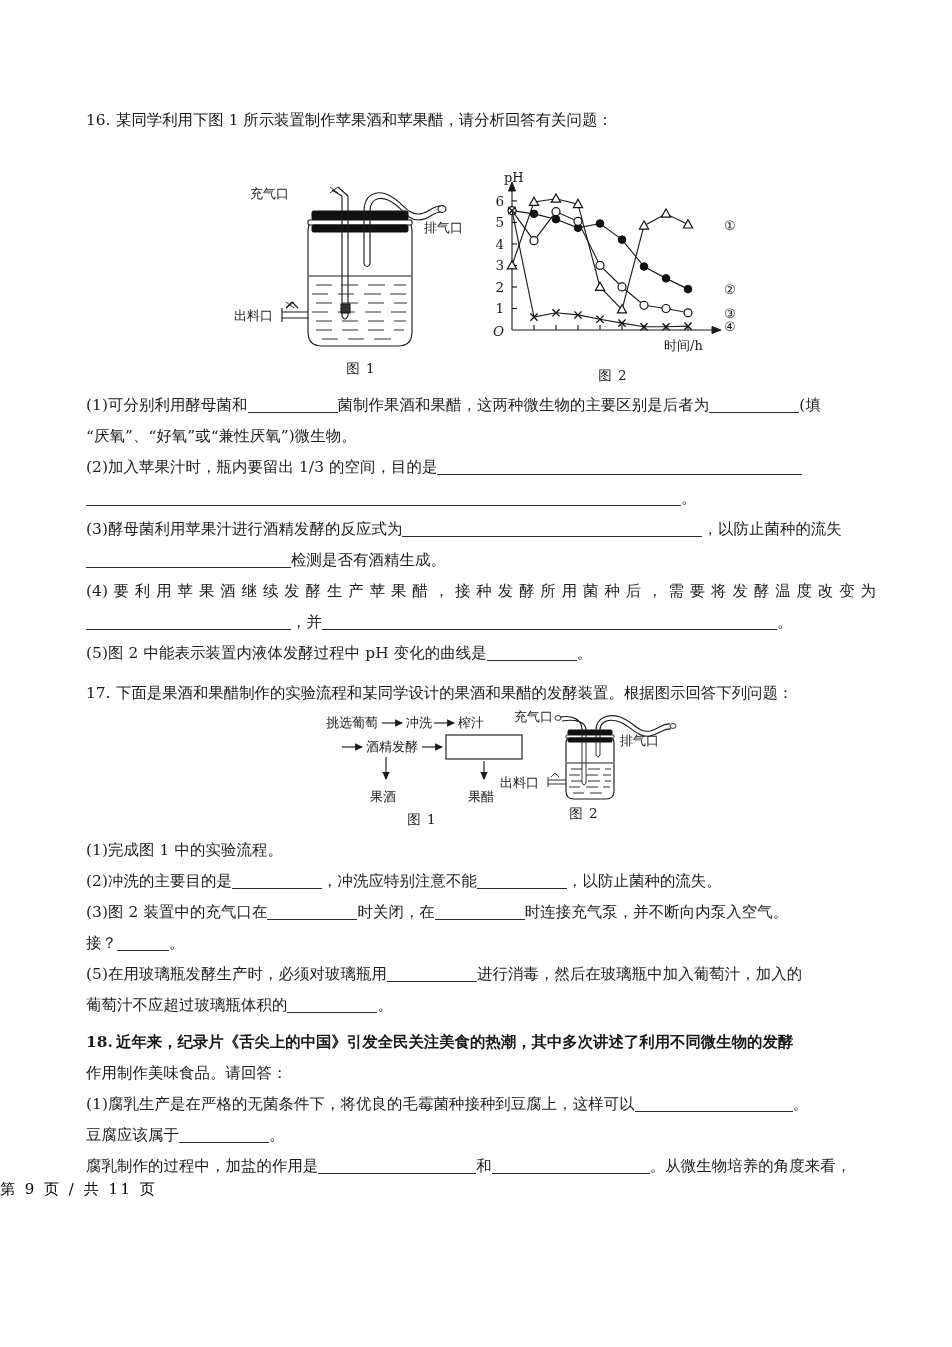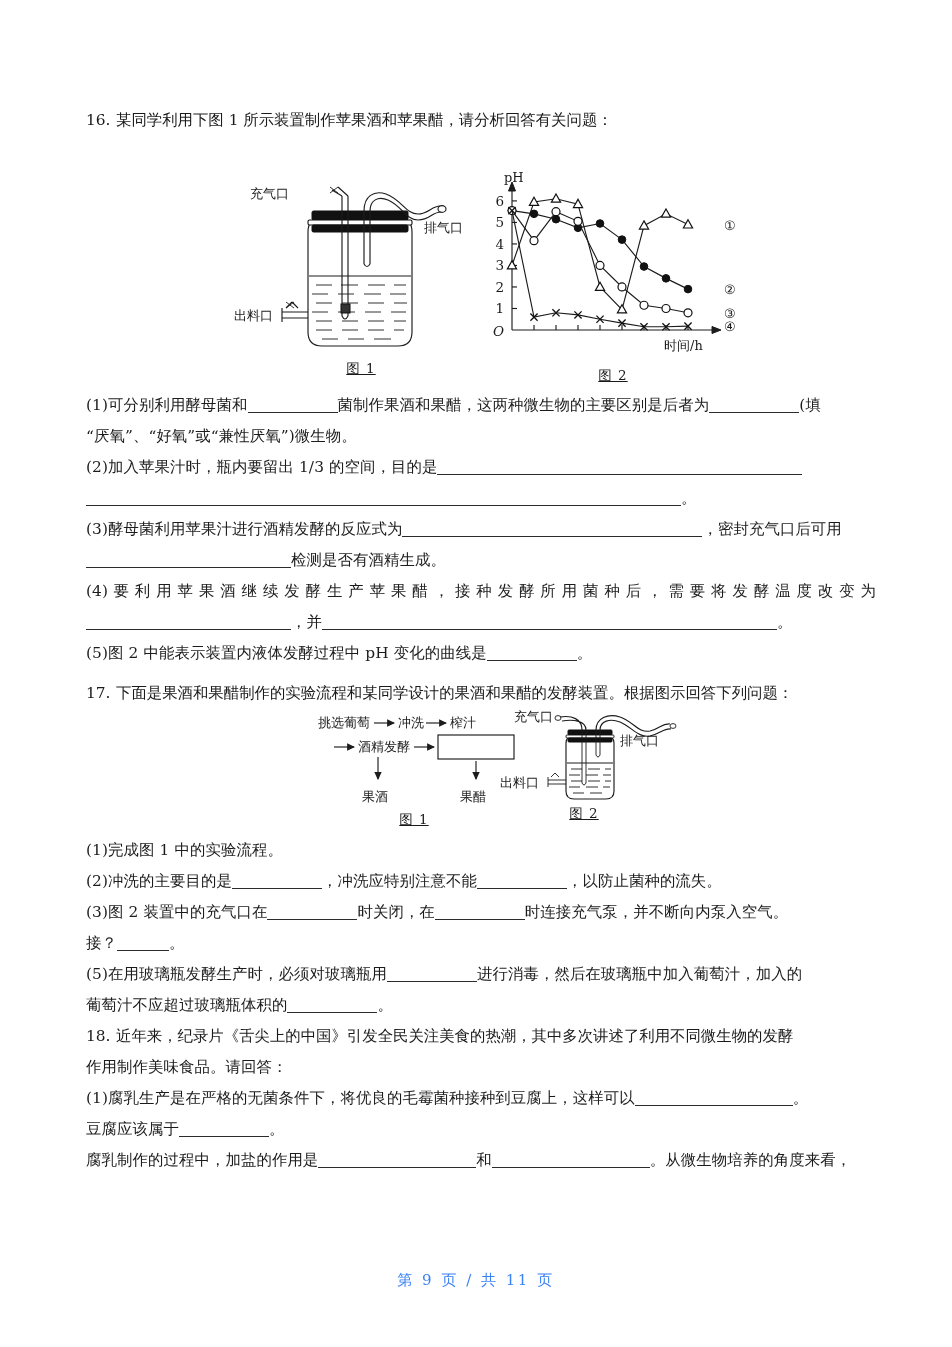--- a/index.html
+++ b/index.html
@@ -89,32 +89,31 @@
     position: absolute;
     left: 392px;
     top: 30px;
     width: 270px;
     height: 220px;
   }
   .fig-caption {
     text-align: center;
     font-size: 13.5px;
     letter-spacing: 1px;
-    text-decoration: underline;
   }
 
   
   .fig-zone-17 {
     position: relative;
     height: 120px;
     margin-top: 6px;
   }
   .flow17 {
     position: absolute;
-    left: 232px;
+    left: 240px;
     top: 0px;
     width: 220px;
     height: 115px;
   }
   .dev17 {
     position: absolute;
     left: 424px;
     top: -4px;
     width: 180px;
     height: 118px;
@@ -133,26 +132,26 @@
   .axis-num {
     font-family: "DejaVu Serif", "Liberation Serif", serif;
     font-size: 13.5px;
     fill: #1b1b1b;
   }
 
   
   .footer {
     position: absolute;
     left: 0;
-    top: 1271px;
+    top: 1180px;
     width: 952px;
-    text-align: center;
+    text-align: left;
     font-size: 15px;
     letter-spacing: 2.5px;
-    color: #3b82f6;
+    color: #000000;
   }
 </style>
 </head>
 <body>
 
 <div class="page">
   <div class="content">
 
     <div class="qnum-row">
       <span class="qnum">16.</span>
@@ -328,21 +327,21 @@
     <div class="qline">“厌氧”、“好氧”或“兼性厌氧”)微生物。</div>
 
     <div class="qline">
       <span>(2)加入苹果汁时，瓶内要留出 1/3 的空间，目的是</span><span class="blank b32"></span>
     </div>
     <div class="qline">
       <span class="blank b52"></span><span>。</span>
     </div>
 
     <div class="qline">
-      <span>(3)酵母菌利用苹果汁进行酒精发酵的反应式为</span><span class="blank b26"></span><span>，密封充气口后可用</span>
+      <span>(3)酵母菌利用苹果汁进行酒精发酵的反应式为</span><span class="blank b26"></span><span>，以防止菌种的流失</span>
     </div>
     <div class="qline">
       <span class="blank b18"></span><span>检测是否有酒精生成。</span>
     </div>
 
     <div class="qline spread">
       <span>(4) 要 利 用 苹 果 酒 继 续 发 酵 生 产 苹 果 醋 ， 接 种 发 酵 所 用 菌 种 后 ， 需 要 将 发 酵 温 度 改 变 为</span>
     </div>
     <div class="qline">
       <span class="blank b18"></span><span>，并</span><span class="blank b40"></span><span>。</span>
@@ -450,21 +449,21 @@
       <span>接？</span><span class="blank b5"></span><span>。</span>
     </div>
 
     <div class="qline">
       <span>(5)在用玻璃瓶发酵生产时，必须对玻璃瓶用</span><span class="blank b8"></span><span>进行消毒，然后在玻璃瓶中加入葡萄汁，加入的</span>
     </div>
     <div class="qline">
       <span>葡萄汁不应超过玻璃瓶体积的</span><span class="blank b8"></span><span>。</span>
     </div>
 
-    <div class="qnum-row" style="">
+    <div class="qnum-row" style="margin-top:6px;font-weight:bold;">
       <span class="qnum">18.</span>
       <span class="qbody">近年来，纪录片《舌尖上的中国》引发全民关注美食的热潮，其中多次讲述了利用不同微生物的发酵</span>
     </div>
     <div class="qline indent">作用制作美味食品。请回答：</div>
 
     <div class="qline indent">
       <span>(1)腐乳生产是在严格的无菌条件下，将优良的毛霉菌种接种到豆腐上，这样可以</span><span class="blank b14"></span><span>。</span>
     </div>
     <div class="qline indent">
       <span>豆腐应该属于</span><span class="blank b8"></span><span>。</span>

